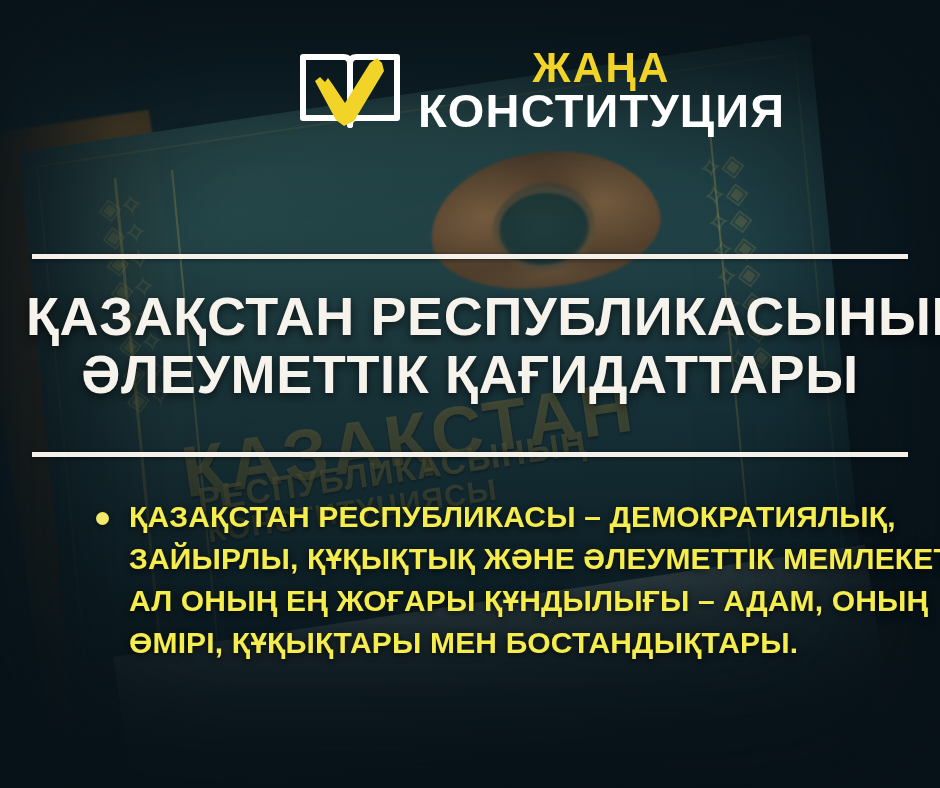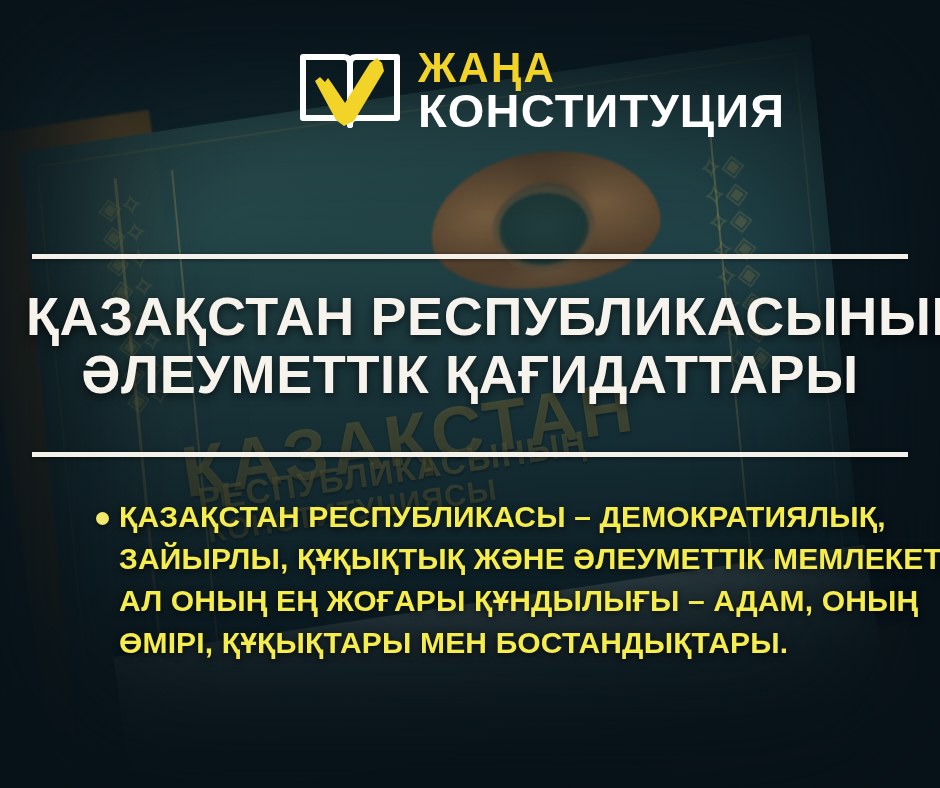--- a/index.html
+++ b/index.html
@@ -169,20 +169,21 @@
   .logo{
     position:absolute; left:298px; top:46px;
     display:flex; align-items:center; gap:16px;
   }
   .logo-mark{ position:relative; width:104px; height:86px; flex:0 0 auto; }
   .logo-words{ display:flex; flex-direction:column; line-height:.96; padding-top:2px; }
   .logo-l1{
     color:#f2d429; font-size:42px; font-weight:700;
     letter-spacing:.055em;
     font-family:"Liberation Sans", sans-serif;
+    text-align:center;
   }
   .logo-l2{
     color:#ffffff; font-size:47px; font-weight:700;
     letter-spacing:.025em;
     font-family:"Liberation Sans", sans-serif;
   }
 
   
   .divider{
     position:absolute; left:32px; width:876px; height:5px;
@@ -203,21 +204,21 @@
     line-height:1.07;
     text-shadow:0 3px 10px rgba(0,0,0,.65);
     font-family:"Liberation Sans", sans-serif;
     padding:0 26px;
   }
   .headline div{ white-space:nowrap; }
 
   
   .body-block{
     position:absolute; left:96px; top:496px; width:790px;
-    display:flex; gap:10px;justify-content:space-between;
+    display:flex; gap:20px;justify-content:space-between;
   }
   .bullet{
     flex:0 0 auto;
     width:13px; height:13px; border-radius:50%;
     background:#f2e96a;
     margin-top:16px;
     box-shadow:0 1px 4px rgba(0,0,0,.6);
   }
   .body-lines{
     color:#f5ec4e;

